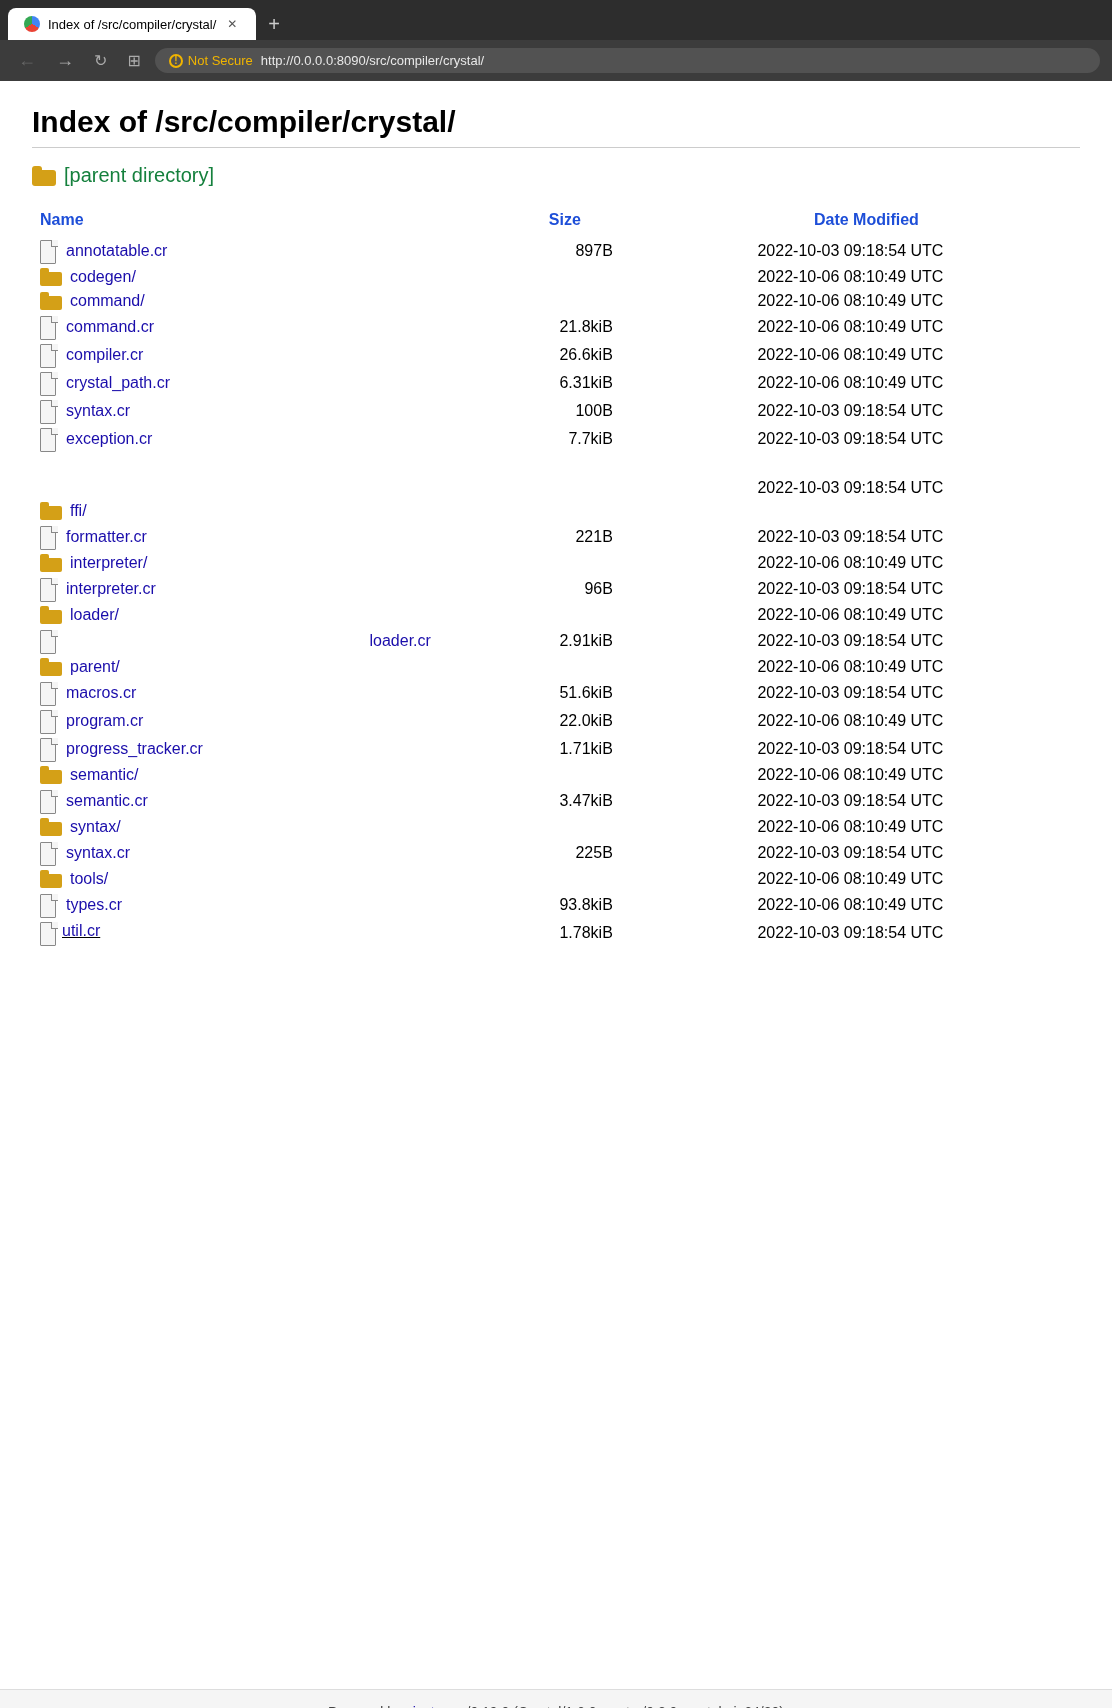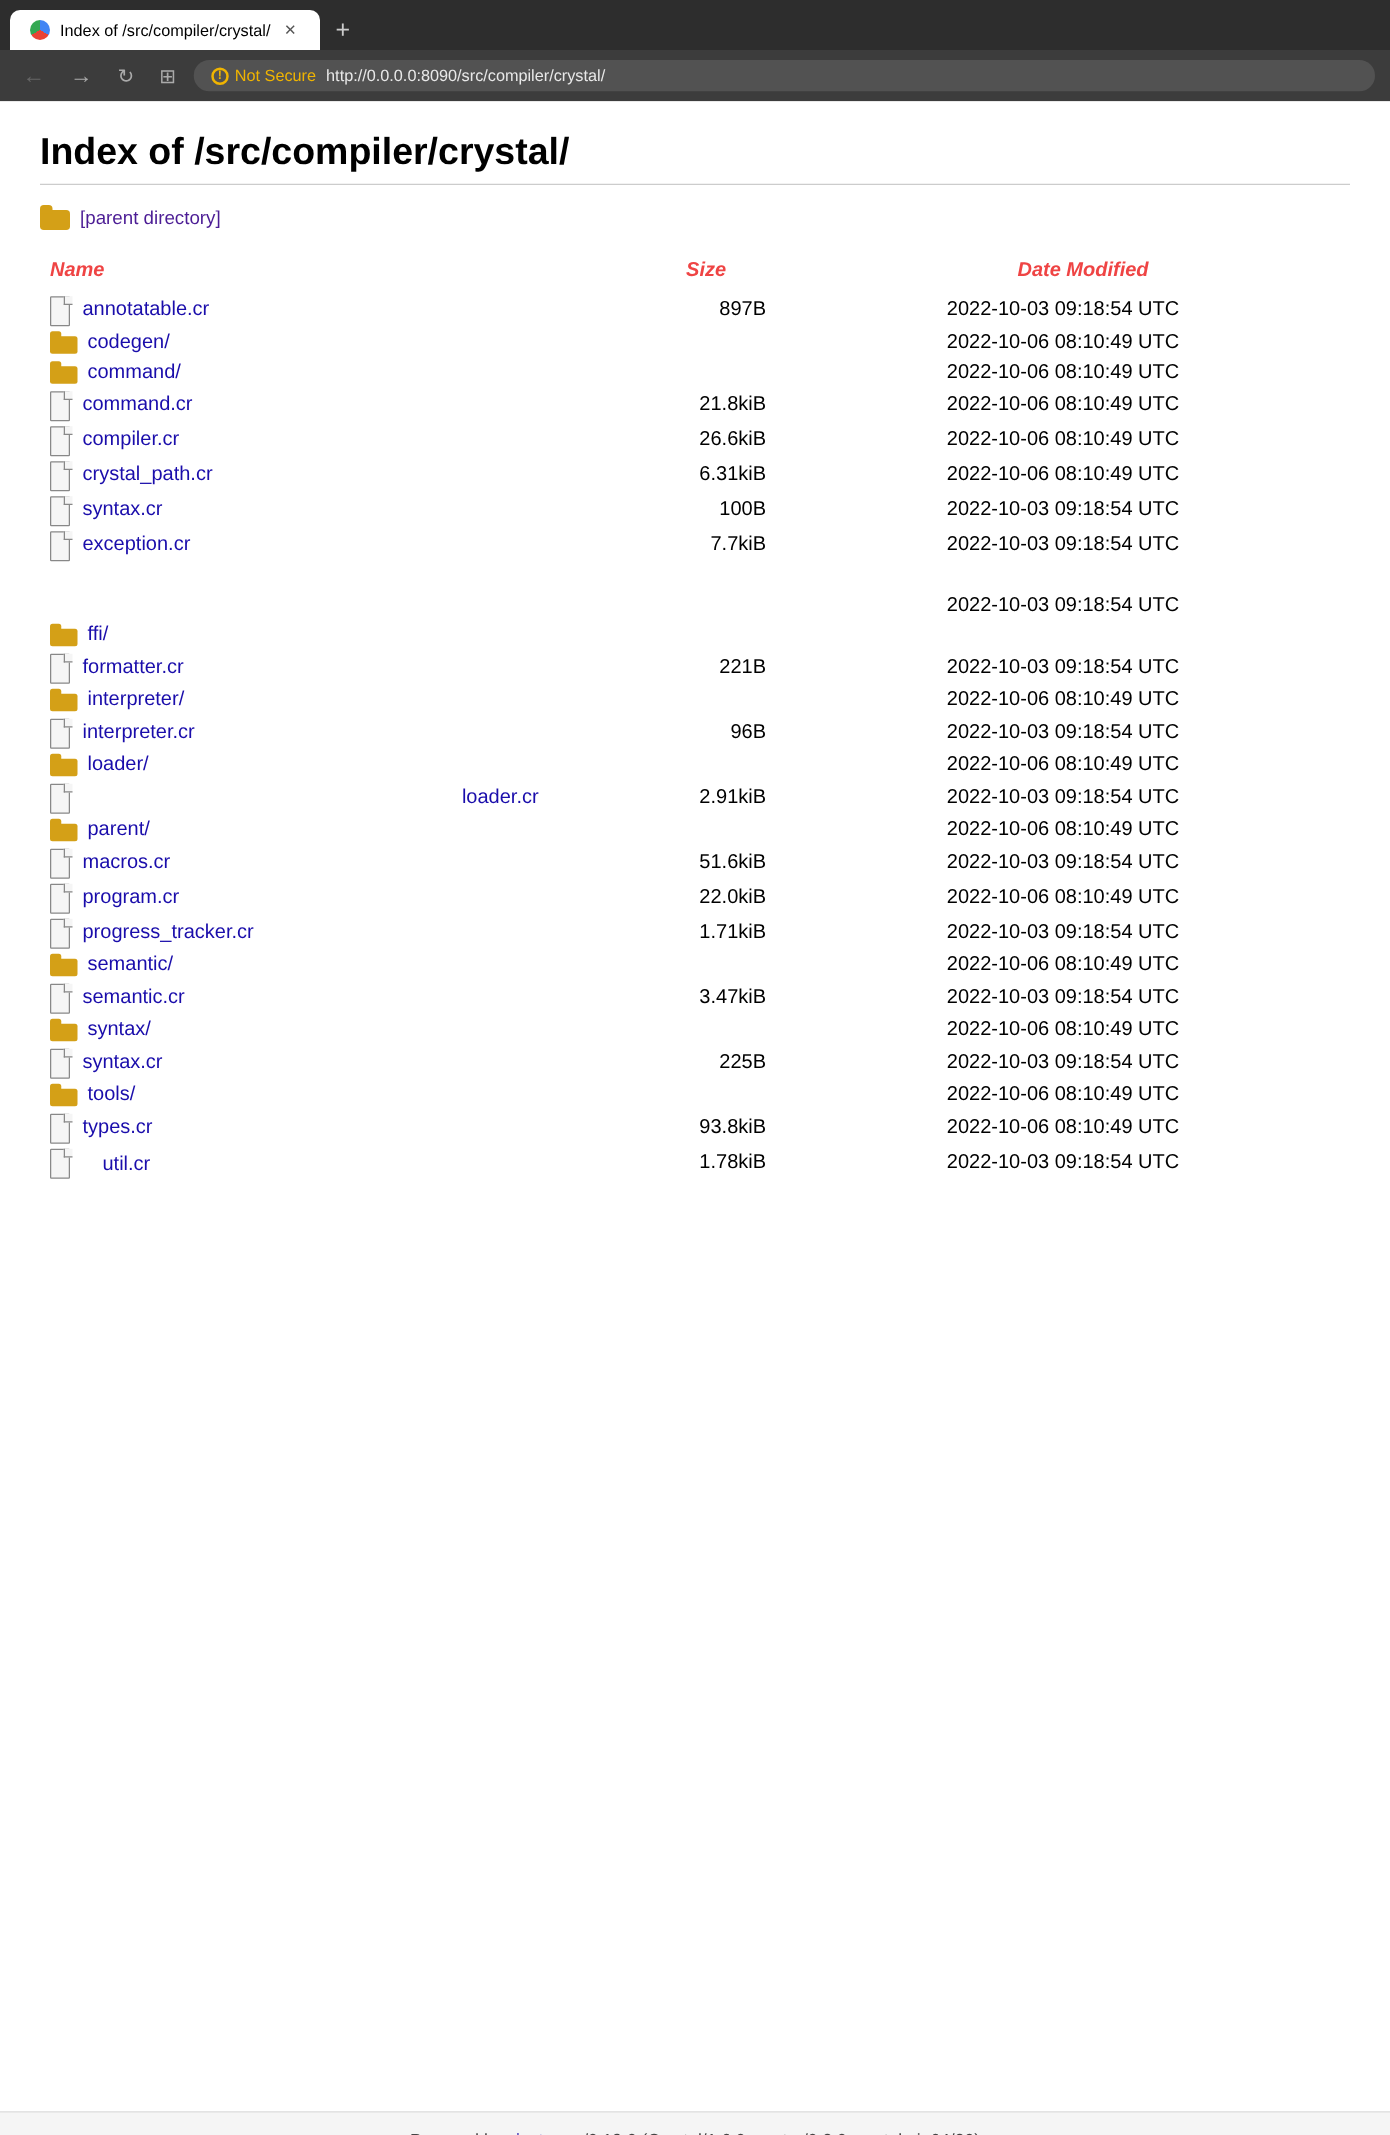--- a/index.html
+++ b/index.html
@@ -165,37 +165,36 @@
       content: '';
       position: absolute;
       top: 0;
       left: 0;
       width: 10px;
       height: 7px;
       background: #d4a017;
       border-radius: 3px 3px 0 0;
     }
     .parent-link {
-      color: #4c1d95;
+      color: #15803d;
       text-decoration: none;
-      font-size: 15px;
+      font-size: 20px;
     }
 
     
     .file-table {
       width: 100%;
       border-collapse: collapse;
     }
     .file-table th {
       text-align: left;
       font-weight: bold;
       font-size: 16px;
       padding: 4px 8px 8px 8px;
-      color: #ef4444;
-      font-style: italic;
+      color: #1d4ed8;
     }
     .file-table th.col-size { text-align: right; padding-right: 40px; }
     .file-table th.col-date { text-align: center; padding-left: 40px; }
     .file-table tr.file-row td {
       padding: 3px 8px;
       font-size: 16px;
       vertical-align: middle;
     }
     .file-row td.col-name {
       display: flex;
@@ -515,21 +514,21 @@
         </tr>
         <tr class="file-row">
           <td class="col-name" style="display: flex; align-items: center; gap: 8px; padding: 3px 8px;">
             <div class="icon-file"></div>
             <a href="#" class="file-link">types.cr</a>
           </td>
           <td class="col-size">93.8kiB</td>
           <td class="col-date">2022-10-06 08:10:49 UTC</td>
         </tr>
         <tr class="file-row">
-          <td class="col-name" style="display: flex; align-items: flex-end; gap: 24px; padding: 3px 8px;">
+          <td class="col-name" style="display: flex; align-items: flex-start; gap: 4px; padding: 3px 8px; text-decoration: underline;">
             <div class="icon-file"></div>
             <a href="#" class="file-link">util.cr</a>
           </td>
           <td class="col-size">1.78kiB</td>
           <td class="col-date">2022-10-03 09:18:54 UTC</td>
         </tr>
       </tbody>
   </table>
 </div>
 

